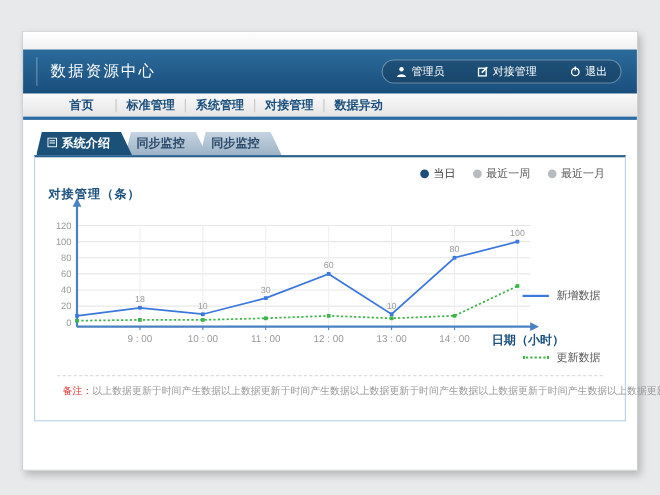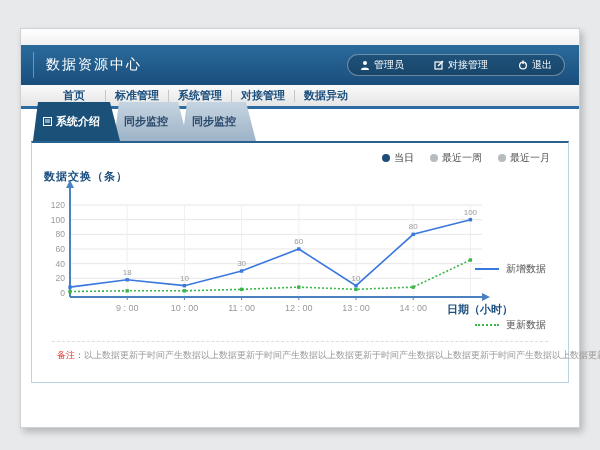--- a/index.html
+++ b/index.html
@@ -26,21 +26,21 @@
 
   
   .nav { height:24px; background:linear-gradient(#fafafa,#e5e5e5); border-bottom:3px solid #2d6ca2;
          display:flex; align-items:center; padding-left:22px; }
   .nav-item { width:62px; text-align:center; font-size:11px; font-weight:bold; color:#1b4f7e; cursor:pointer; }
   .nav-sep { width:1px; height:12px; background:#c6c6c6; }
 
   
   .content { padding:10px 10px 0 10px; position:relative; }
   .tabs { display:flex; align-items:flex-end; height:22px; margin-left:2px; position:relative; z-index:2; }
-  .tab { height:39px; display:flex; align-items:center; gap:4px; font-size:11px; font-weight:bold;
+  .tab { height:21px; display:flex; align-items:center; gap:4px; font-size:11px; font-weight:bold;
          padding:0 20px 0 10px; clip-path:polygon(5px 0, calc(100% - 10px) 0, 100% 100%, 0 100%); cursor:pointer; }
   .tab.active { background:#1b5078; color:#fff; z-index:3; }
   .tab.inactive { background:linear-gradient(#c6d4e1,#9db3c7); color:#2b4a6b; margin-left:-6px; z-index:1; }
   .tab.inactive + .tab.inactive { z-index:0; }
 
   .panel { position:relative; height:242px; background:#fff; border:1px solid #b9d2e4; border-top:2px solid #29618f; }
 
   
   .filter-row { position:absolute; top:8px; right:18px; display:flex; gap:16px; }
   .radio-opt { display:flex; align-items:center; gap:4px; font-size:10px; color:#555; cursor:pointer; }
@@ -144,21 +144,21 @@
         <div class="radio-opt">
           <span class="radio-dot"></span>
           <span>最近一周</span>
         </div>
         <div class="radio-opt">
           <span class="radio-dot"></span>
           <span>最近一月</span>
         </div>
       </div>
 
-      <div class="y-axis-title">数据交换（条）</div>
+      <div class="y-axis-title">对接管理（条）</div>
 
       <svg class="chart-svg" viewBox="0 0 540 162">
           <line x1="39" y1="99.33333333333333" x2="450" y2="99.33333333333333" stroke="#e7e7e7" stroke-width="1"></line>
           <line x1="39" y1="84.66666666666667" x2="450" y2="84.66666666666667" stroke="#e7e7e7" stroke-width="1"></line>
           <line x1="39" y1="70" x2="450" y2="70" stroke="#e7e7e7" stroke-width="1"></line>
           <line x1="39" y1="55.333333333333336" x2="450" y2="55.333333333333336" stroke="#e7e7e7" stroke-width="1"></line>
           <line x1="39" y1="40.66666666666667" x2="450" y2="40.66666666666667" stroke="#e7e7e7" stroke-width="1"></line>
           <line x1="39" y1="26" x2="450" y2="26" stroke="#e7e7e7" stroke-width="1"></line>
           <line x1="95.2" y1="26" x2="95.2" y2="118" stroke="#efefef" stroke-width="1"></line>
           <line x1="152.4" y1="26" x2="152.4" y2="118" stroke="#efefef" stroke-width="1"></line>

